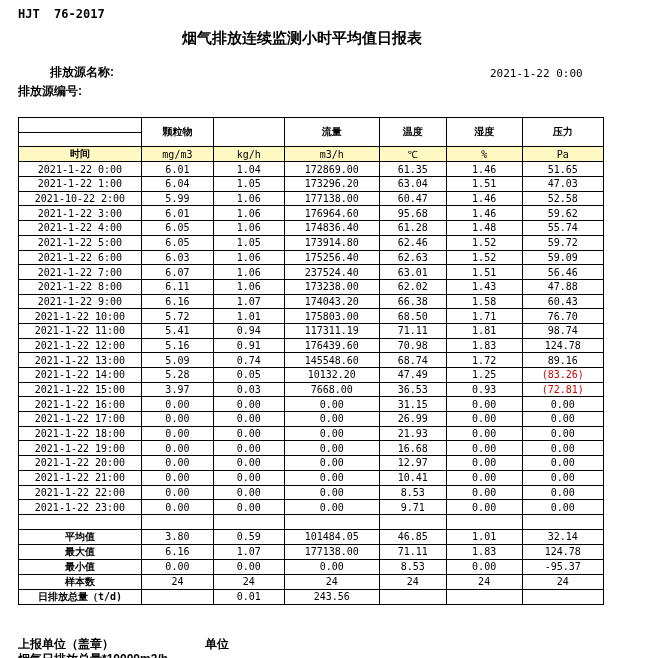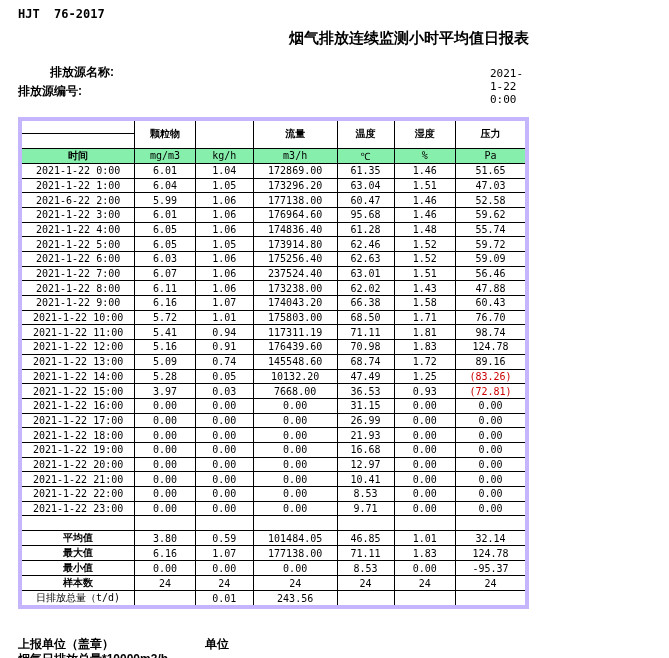--- a/index.html
+++ b/index.html
@@ -1,40 +1,40 @@
 <!DOCTYPE html>
 <html><head>
 <meta charset="utf-8">
 <style>
   html,body{margin:0;padding:0;background:#fff;}
   body{width:669px;height:658px;font-family:"Liberation Sans",sans-serif;color:#000;}
-  .page{position:relative;width:529px;height:658px;overflow:hidden;background:#fff;}
+  .page{position:relative;width:604px;height:658px;overflow:hidden;background:#fff;}
 
   .std{position:absolute;left:18px;top:7px;font-size:12px;font-weight:bold;white-space:pre;
        font-family:"DejaVu Sans Mono","Liberation Mono",monospace;}
-  .title{position:absolute;left:0;top:29px;width:100%;text-align:right;font-size:15px;font-weight:bold;}
+  .title{position:absolute;left:0;top:29px;width:100%;text-align:center;font-size:15px;font-weight:bold;}
   .src-name{position:absolute;left:18px;top:64px;font-size:12px;font-weight:bold;margin-left:32px;}
   .src-id{position:absolute;left:18px;top:83px;font-size:12px;font-weight:bold;}
   .datetime{position:absolute;left:490px;top:67px;font-size:11px;
        font-family:"DejaVu Sans Mono","Liberation Mono",monospace;}
 
   table.rpt{position:absolute;left:18px;top:117px;border-collapse:collapse;table-layout:fixed;
-       border:4px solid #c4b5fd;}
+       border:1px solid #c4b5fd;}
   table.rpt tr{height:14.7px;}
   table.rpt td{border:1px solid #000;padding:0;text-align:center;vertical-align:middle;
        font-size:10px;font-family:"DejaVu Sans Mono","Liberation Mono",monospace;
        white-space:nowrap;overflow:hidden;}
   td.ghead{font-family:"Liberation Sans",sans-serif;font-size:12px;font-weight:bold;}
-  tr.green td{background:#86efac;}
+  tr.green td{background:#fef9c3;}
   td.time-head{font-family:"Liberation Sans",sans-serif;font-size:12px;font-weight:bold;}
   td.neg{color:#cc0000;}
   td.sum-label{text-align:right;padding-right:3px;font-family:"Liberation Sans",sans-serif;
        font-size:11px;font-weight:bold;}
   td.total-label{text-align:center;font-family:"Liberation Sans",sans-serif;
-       font-size:11px;font-weight:normal;margin-top:24px;}
+       font-size:11px;font-weight:bold;margin-top:24px;}
 
   .foot-note{position:absolute;left:18px;top:651px;font-size:12px;font-weight:bold;}
   .foot-report{position:absolute;left:18px;top:636px;font-size:12px;font-weight:bold;}
   .foot-unit{position:absolute;left:205px;top:636px;font-size:12px;font-weight:bold;}
 </style>
 </head>
 <body>
 
 <div class="page">
 
@@ -90,21 +90,21 @@
         <tr>
           <td>2021-1-22 1:00</td>
           <td>6.04</td>
           <td>1.05</td>
           <td>173296.20</td>
           <td>63.04</td>
           <td>1.51</td>
           <td>47.03</td>
         </tr>
         <tr>
-          <td>2021-6-22 2:00</td>
+          <td>2021-10-22 2:00</td>
           <td>5.99</td>
           <td>1.06</td>
           <td>177138.00</td>
           <td>60.47</td>
           <td>1.46</td>
           <td>52.58</td>
         </tr>
         <tr>
           <td>2021-1-22 3:00</td>
           <td>6.01</td>

